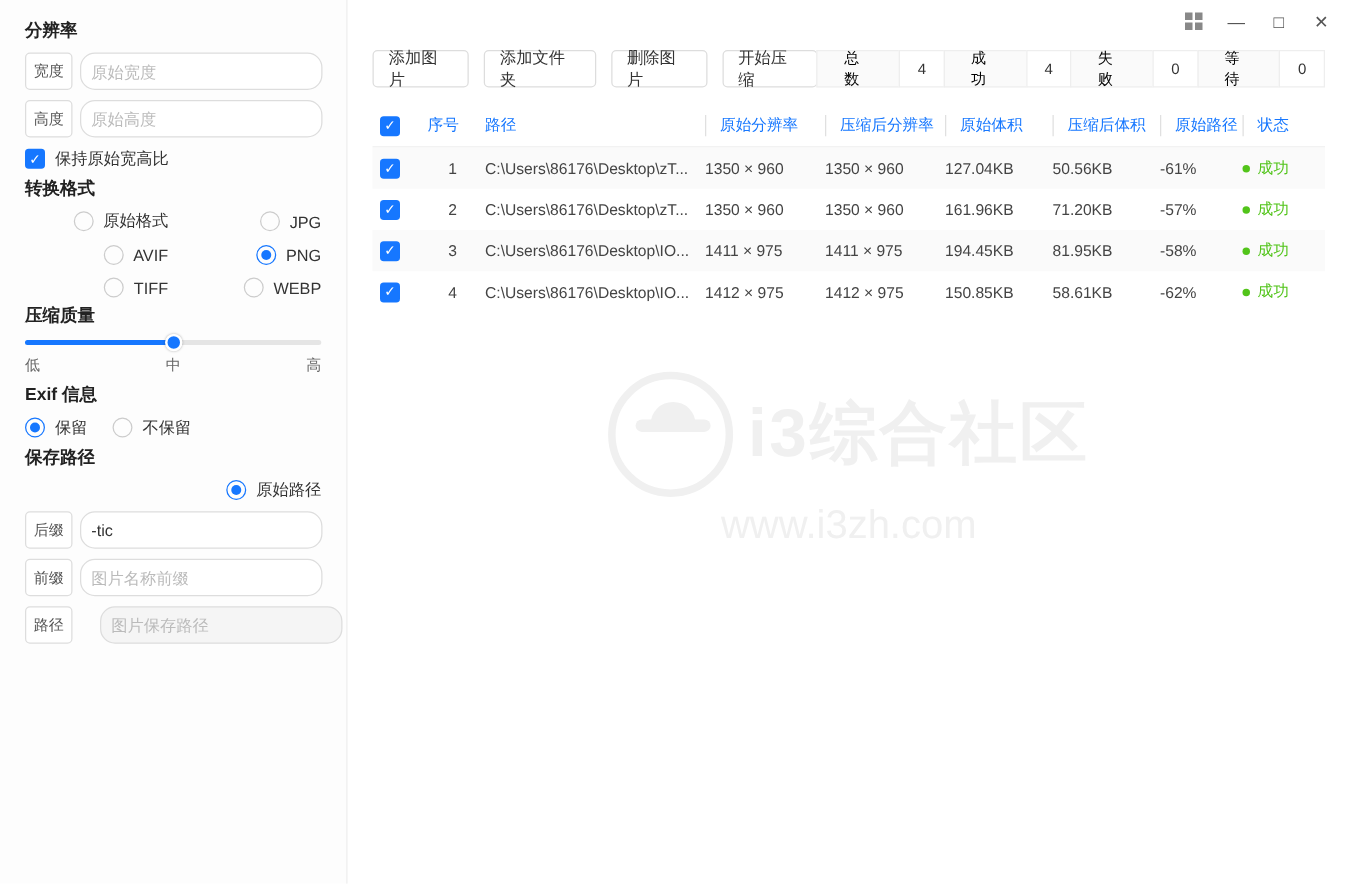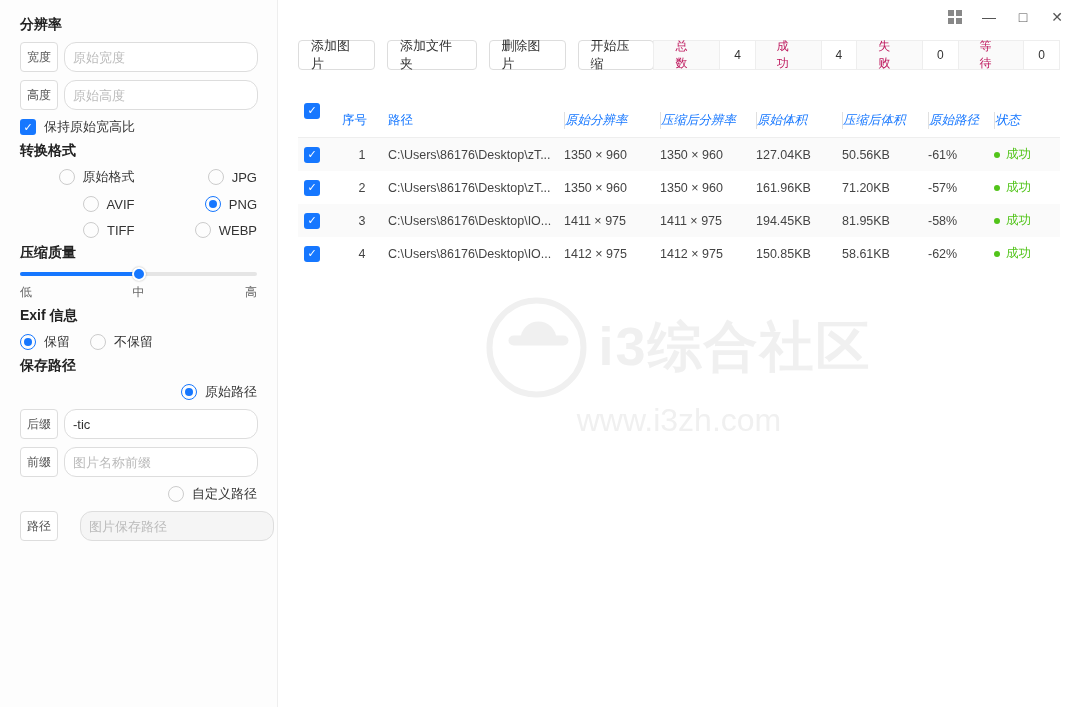--- a/index.html
+++ b/index.html
@@ -28,27 +28,27 @@
 .slider-handle { position: absolute; left: 50%; top: 50%; width: 14px; height: 14px; background: #1677ff; border: 2px solid #fff; border-radius: 50%; transform: translate(-50%, -50%); box-shadow: 0 0 2px rgba(0,0,0,.3); }
 .slider-labels { display: flex; justify-content: space-between; margin-top: 8px; font-size: 12px; color: #666; }
 .titlebar { position: absolute; top: 10px; right: 16px; display: flex; gap: 20px; align-items: center; }
 .titlebar-icon { width: 14px; height: 14px; display: flex; align-items: center; justify-content: center; color: #555; font-size: 14px;}
 .grid-icon { display: grid; grid-template-columns: 6px 6px; grid-template-rows: 6px 6px; gap: 2px; }
 .grid-icon span { background: #888; }
 .toolbar { display: flex; align-items: center; margin-top: 28px; }
 .tool-btns { display: flex; gap: 12px; font-family: Liberation Serif, serif; }
 .btn { height: 30px; padding: 0 12px; border: 1px solid #ddd; border-radius: 4px; background: #fff; font-size: 13px; display: flex; align-items: center; cursor: pointer; color:#333;}
 .stats { margin-left: auto; display: flex; }
-.stat-cell { height: 30px; padding: 0 21px; border: 1px solid #eee; display: flex; align-items: center; font-size: 12px; color: #be185d; background:#fafafa; margin-left:-1px;}
+.stat-cell { height: 30px; padding: 0 21px; border: 1px solid #eee; display: flex; align-items: center; font-size: 12px; color: #000000; background:#fafafa; margin-left:-1px;}
 .stat-cell.val { color: #333; padding: 0 14px; background:#fff;}
 .table { margin-top: 14px; width: 100%; }
 .table-header, .table-row { display: grid; grid-template-columns: 32px 40px 170px 90px 90px 80px 80px 60px 60px; align-items: center; padding: 8px 6px; gap: 6px;}
 .table-header { color: #1677ff; font-size: 12.5px; border-bottom: 1px solid #eee; }
-.th { display: flex; align-items: center; gap:4px; white-space: nowrap; margin-top: 20px;}
-.th-divider { border-left: 1px solid #e0e0e0; padding-left: 0; font-style: italic; }
+.th { display: flex; align-items: center; gap:4px; white-space: nowrap;}
+.th-divider { border-left: 1px solid #e0e0e0; padding-left: 11px; }
 .table-row { font-size: 12.5px; color: #444; }
 .table-row:nth-child(odd) { background: #fafafa; }
 .cell-path { white-space: nowrap; overflow: hidden; text-overflow: ellipsis; }
 .status-cell { display: flex; align-items: center; gap: 6px; color: #52c41a; }
 .status-dot { width: 6px; height: 6px; background: #52c41a; border-radius: 50%; }
 .watermark { position: absolute; left: 50%; top: 52%; transform: translate(-50%,-50%); text-align: center; color: #f0f0f0; pointer-events: none; user-select: none; display:flex; flex-direction:column; align-items:center;}
 .watermark-title { font-size: 54px; font-weight: 700; letter-spacing: 2px; display:flex; align-items:center; gap:12px;}
 .watermark-url { font-size: 32px; margin-top: 4px; }
 .wm-logo { width:100px; height:100px; border:6px solid #f0f0f0; border-radius:50%; position:relative;}
 .wm-logo::before{content:""; position:absolute; top:18px; left:28px; width:36px; height:18px; background:#f0f0f0; border-radius:18px 18px 0 0;}
@@ -134,24 +134,20 @@
         <span>原始路径</span>
       </div>
     <div class="row">
       <div class="label-box">后缀</div>
       <input class="input-box" value="-tic" style="">
     </div>
     <div class="row">
       <div class="label-box">前缀</div>
       <input class="input-box" placeholder="图片名称前缀" style="">
     </div>
-    <div class="radio-row" style="margin:8px 0;">
-        <span class="radio"></span>
-        <span>自定义路径</span>
-      </div>
     <div class="row">
       <div class="label-box">路径</div>
       <input class="input-box" disabled="" placeholder="图片保存路径" style="">
     </div>
   </div>
 
   <div class="main">
     <div class="titlebar">
       <div class="titlebar-icon">
           <div class="grid-icon">

